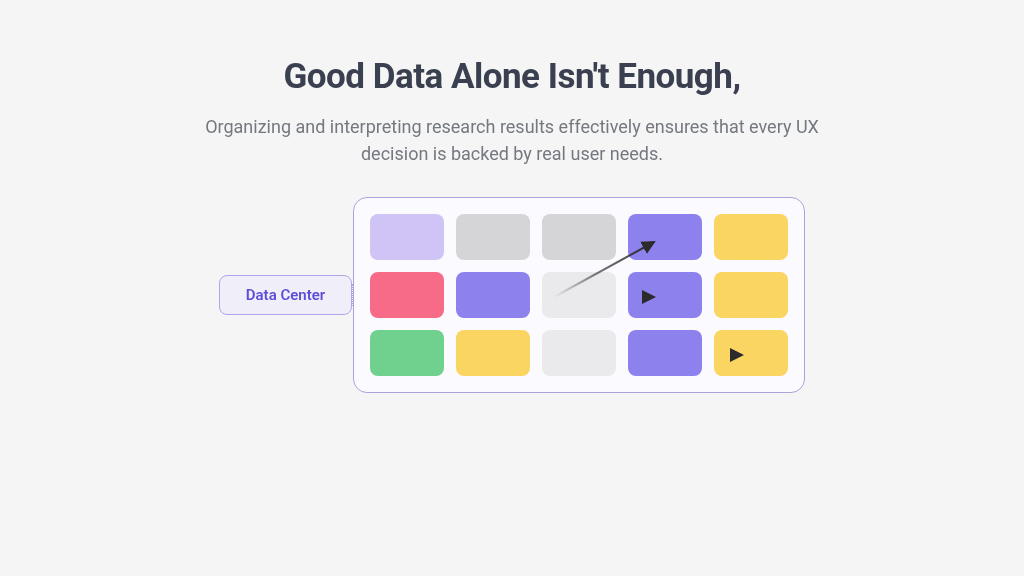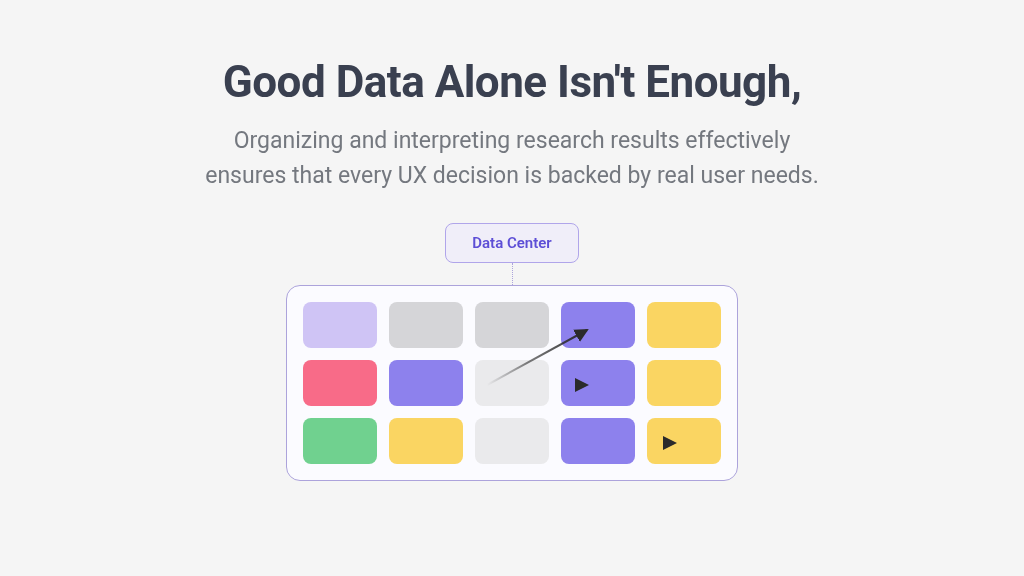--- a/index.html
+++ b/index.html
@@ -11,39 +11,39 @@
       width: 1024px;
       height: 576px;
       background: #f5f5f5;
       font-family: -apple-system, BlinkMacSystemFont, 'Segoe UI', Roboto, sans-serif;
       display: flex;
       flex-direction: column;
       align-items: center;
       padding-top: 55px;
     }
     .title {
-      font-size: 44px;
+      font-size: 35px;
       font-weight: 700;
       color: #3a4050;
       text-align: center;
       line-height: 1.25;
       letter-spacing: -0.5px;
     }
     .subtitle {
-      font-size: 23px;
+      font-size: 18px;
       color: #74787f;
       text-align: center;
       margin-top: 14px;
       line-height: 1.5;
       max-width: 640px;
     }
     .diagram-container {
       margin-top: 30px;
       display: flex;
-      flex-direction: column;
+      flex-direction: row;
       align-items: center;
       position: relative;
     }
     .data-center-label {
       background: #f0eef9;
       border: 1px solid #b0a5ea;
       border-radius: 8px;
       padding: 10px 26px;
       font-size: 15px;
       font-weight: 600;

